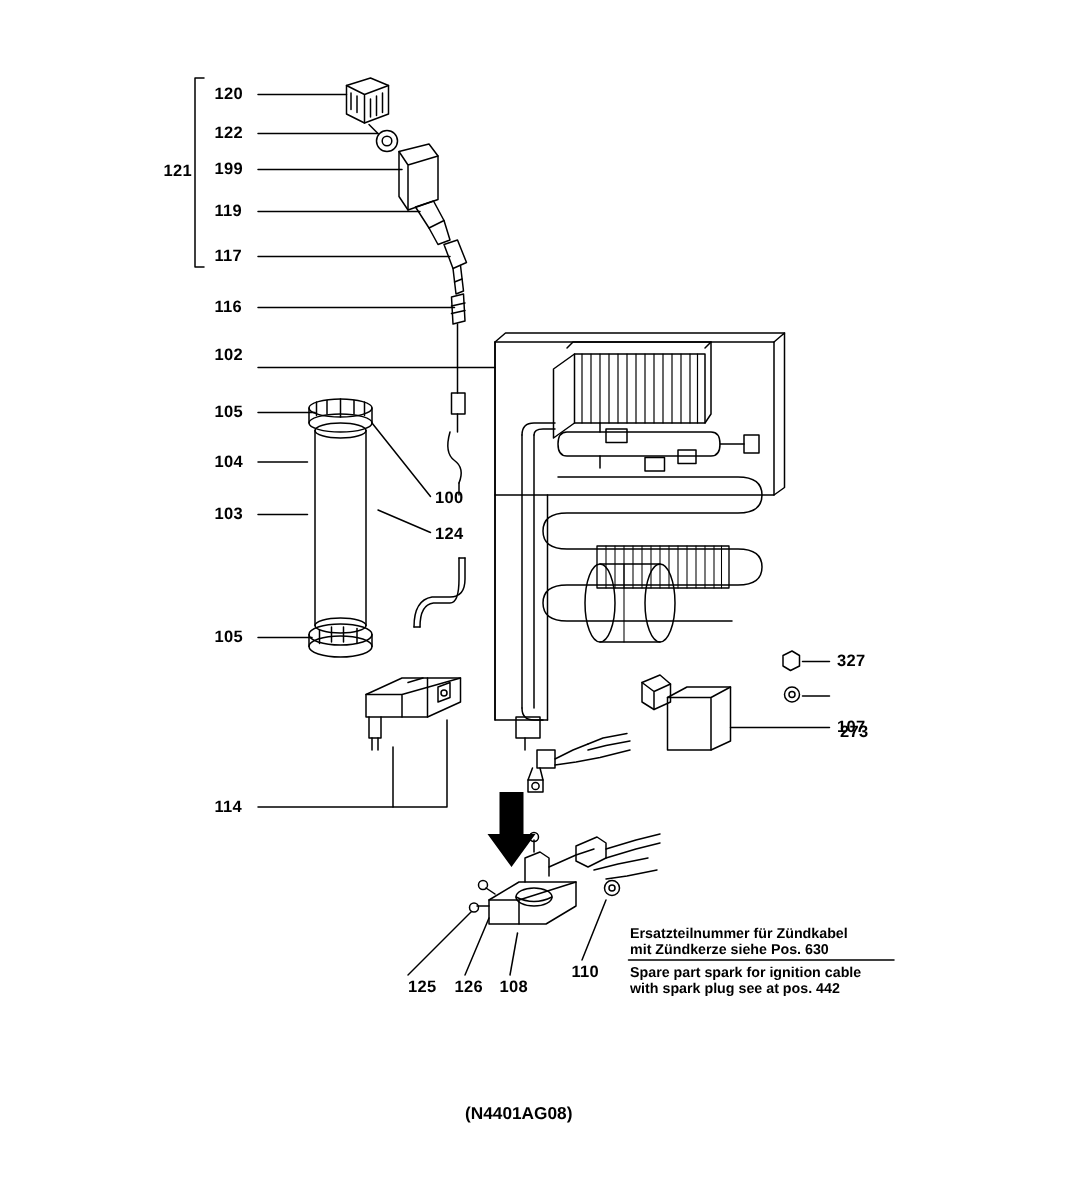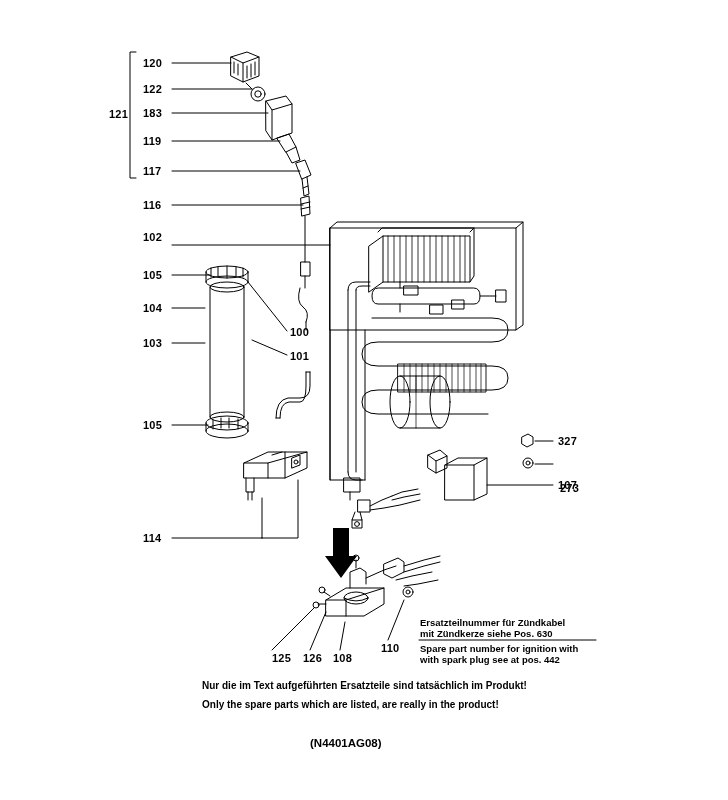--- a/index.html
+++ b/index.html
@@ -314,44 +314,42 @@
         <circle cx="322" cy="590" r="3"></circle>
       </g>
 
       <line x1="419" y1="640" x2="596" y2="640"></line>
 
     </g>
   </svg>
 
   <div class="callout" style="left:143px; top:57px;">120</div>
   <div class="callout" style="left:143px; top:83px;">122</div>
-  <div class="callout" style="left:143px; top:107px;">183</div>
+  <div class="callout" style="left:143px; top:107px;">199</div>
   <div class="callout" style="left:143px; top:135px;">119</div>
   <div class="callout" style="left:143px; top:165px;">117</div>
   <div class="callout" style="left:109px; top:108px;">121</div>
   <div class="callout" style="left:143px; top:199px;">116</div>
   <div class="callout" style="left:143px; top:231px;">102</div>
   <div class="callout" style="left:143px; top:269px;">105</div>
   <div class="callout" style="left:143px; top:302px;">104</div>
   <div class="callout" style="left:143px; top:337px;">103</div>
   <div class="callout" style="left:290px; top:326px;">100</div>
-  <div class="callout" style="left:290px; top:350px;">101</div>
+  <div class="callout" style="left:290px; top:350px;">124</div>
   <div class="callout" style="left:143px; top:419px;">105</div>
   <div class="callout" style="left:143px; top:532px;">114</div>
   <div class="callout" style="left:558px; top:435px;">327</div>
   <div class="callout" style="left:560px; top:458px;margin-top:24px;">273</div>
   <div class="callout" style="left:558px; top:479px;">107</div>
   <div class="callout" style="left:272px; top:652px;">125</div>
   <div class="callout" style="left:303px; top:652px;">126</div>
   <div class="callout" style="left:333px; top:652px;">108</div>
   <div class="callout" style="left:381px; top:642px;">110</div>
 
   <div class="note-line" style="left:420px; top:617px;">Ersatzteilnummer für Zündkabel</div>
   <div class="note-line" style="left:420px; top:628px;">mit Zündkerze siehe Pos. 630</div>
-  <div class="note-line" style="left:420px; top:643px;">Spare part number for ignition with</div>
+  <div class="note-line" style="left:420px; top:643px;">Spare part spark for ignition cable</div>
   <div class="note-line" style="left:420px; top:654px;">with spark plug see at pos. 442</div>
 
-  <div class="footer-line" style="left:202px; top:680px;">Nur die im Text aufgeführten Ersatzteile sind tatsächlich im Produkt!</div>
-  <div class="footer-line" style="left:202px; top:699px;">Only the spare parts which are listed, are really in the product!</div>
 
   <div class="code-line" style="left:310px; top:737px;">(N4401AG08)</div>
 
 </div>
 
 </body></html>

